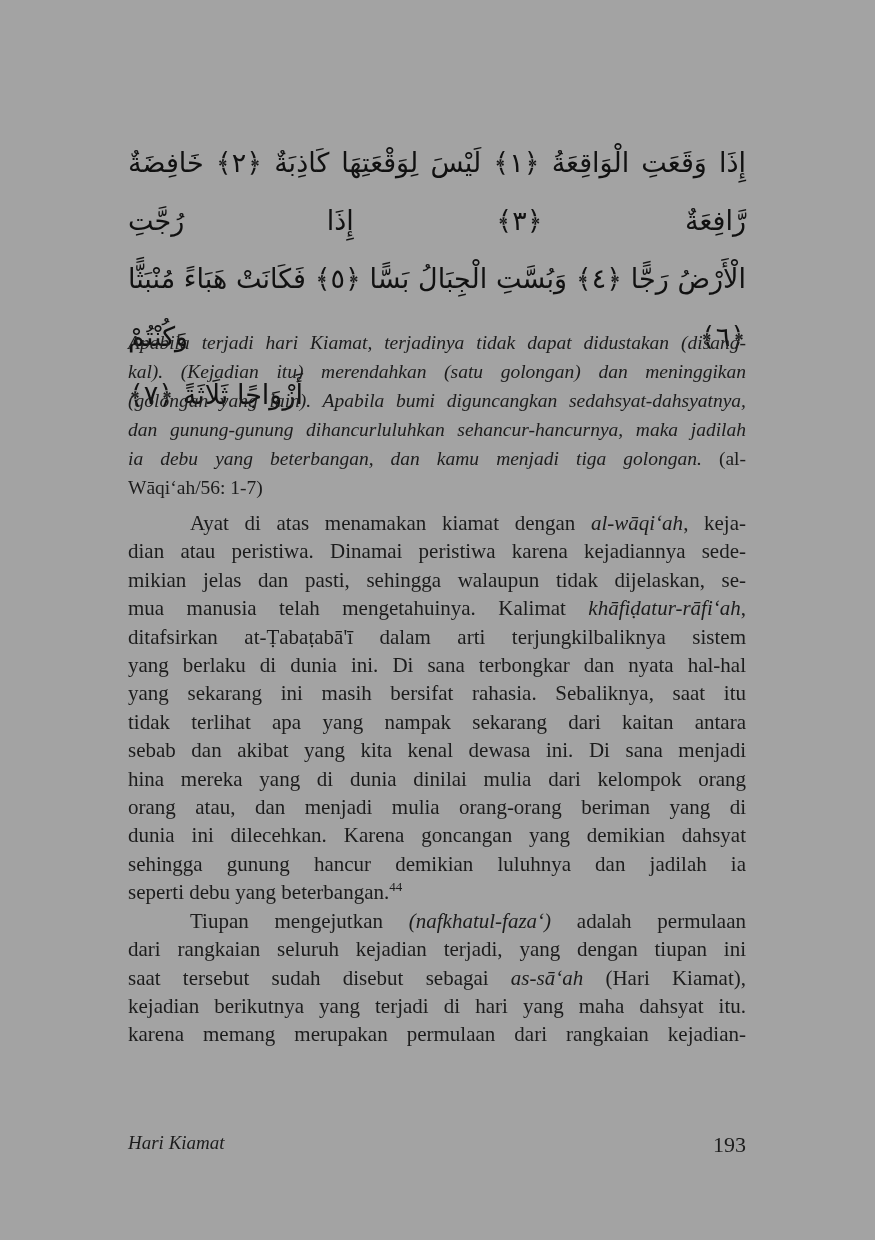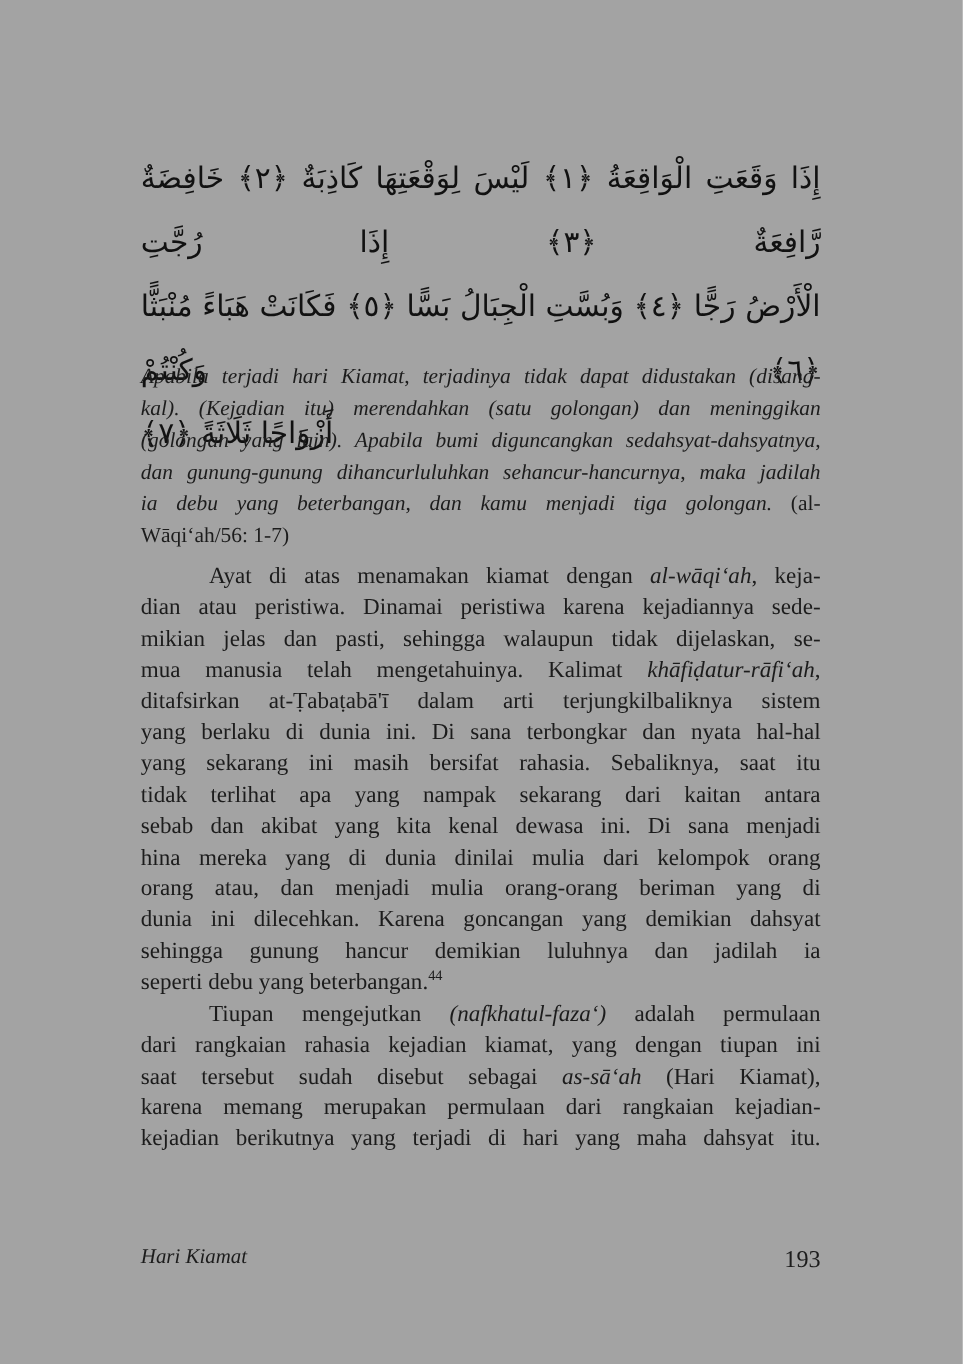--- a/index.html
+++ b/index.html
@@ -98,24 +98,24 @@
         <div class="tl"><span>tidak terlihat apa yang nampak sekarang dari kaitan antara</span></div>
         <div class="tl"><span>sebab dan akibat yang kita kenal dewasa ini. Di sana menjadi</span></div>
         <div class="tl"><span>hina mereka yang di dunia dinilai mulia dari kelompok orang</span></div>
         <div class="tl"><span>orang atau, dan menjadi mulia orang-orang beriman yang di</span></div>
         <div class="tl"><span>dunia ini dilecehkan. Karena goncangan yang demikian dahsyat</span></div>
         <div class="tl"><span>sehingga gunung hancur demikian luluhnya dan jadilah ia</span></div>
         <div class="tl last"><span>seperti debu yang beterbangan.</span><sup class="fn">44</sup></div>
       </div>
       <div>
         <div class="tl ind"><span>Tiupan mengejutkan </span><span class="it">(nafkhatul-faza‘)</span><span> adalah permulaan</span></div>
-        <div class="tl"><span>dari rangkaian rahasia kejadian kiamat, yang dengan tiupan ini</span></div>
+        <div class="tl"><span>dari rangkaian seluruh kejadian terjadi, yang dengan tiupan ini</span></div>
         <div class="tl"><span>saat tersebut sudah disebut sebagai </span><span class="it">as-sā‘ah</span><span> (Hari Kiamat),</span></div>
+        <div class="tl"><span>kejadian berikutnya yang terjadi di hari yang maha dahsyat itu.</span></div>
         <div class="tl"><span>karena memang merupakan permulaan dari rangkaian kejadian-</span></div>
-        <div class="tl"><span>kejadian berikutnya yang terjadi di hari yang maha dahsyat itu.</span></div>
       </div>
     </div>
 
   <div class="footer">
     <span class="running">Hari Kiamat</span>
     <span class="pagenum">193</span>
   </div>
 
 </div>
 

